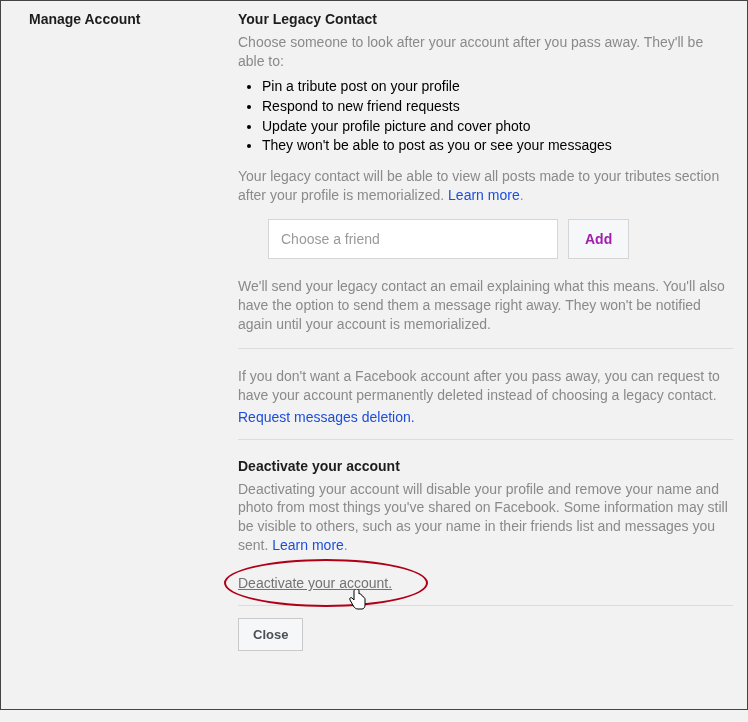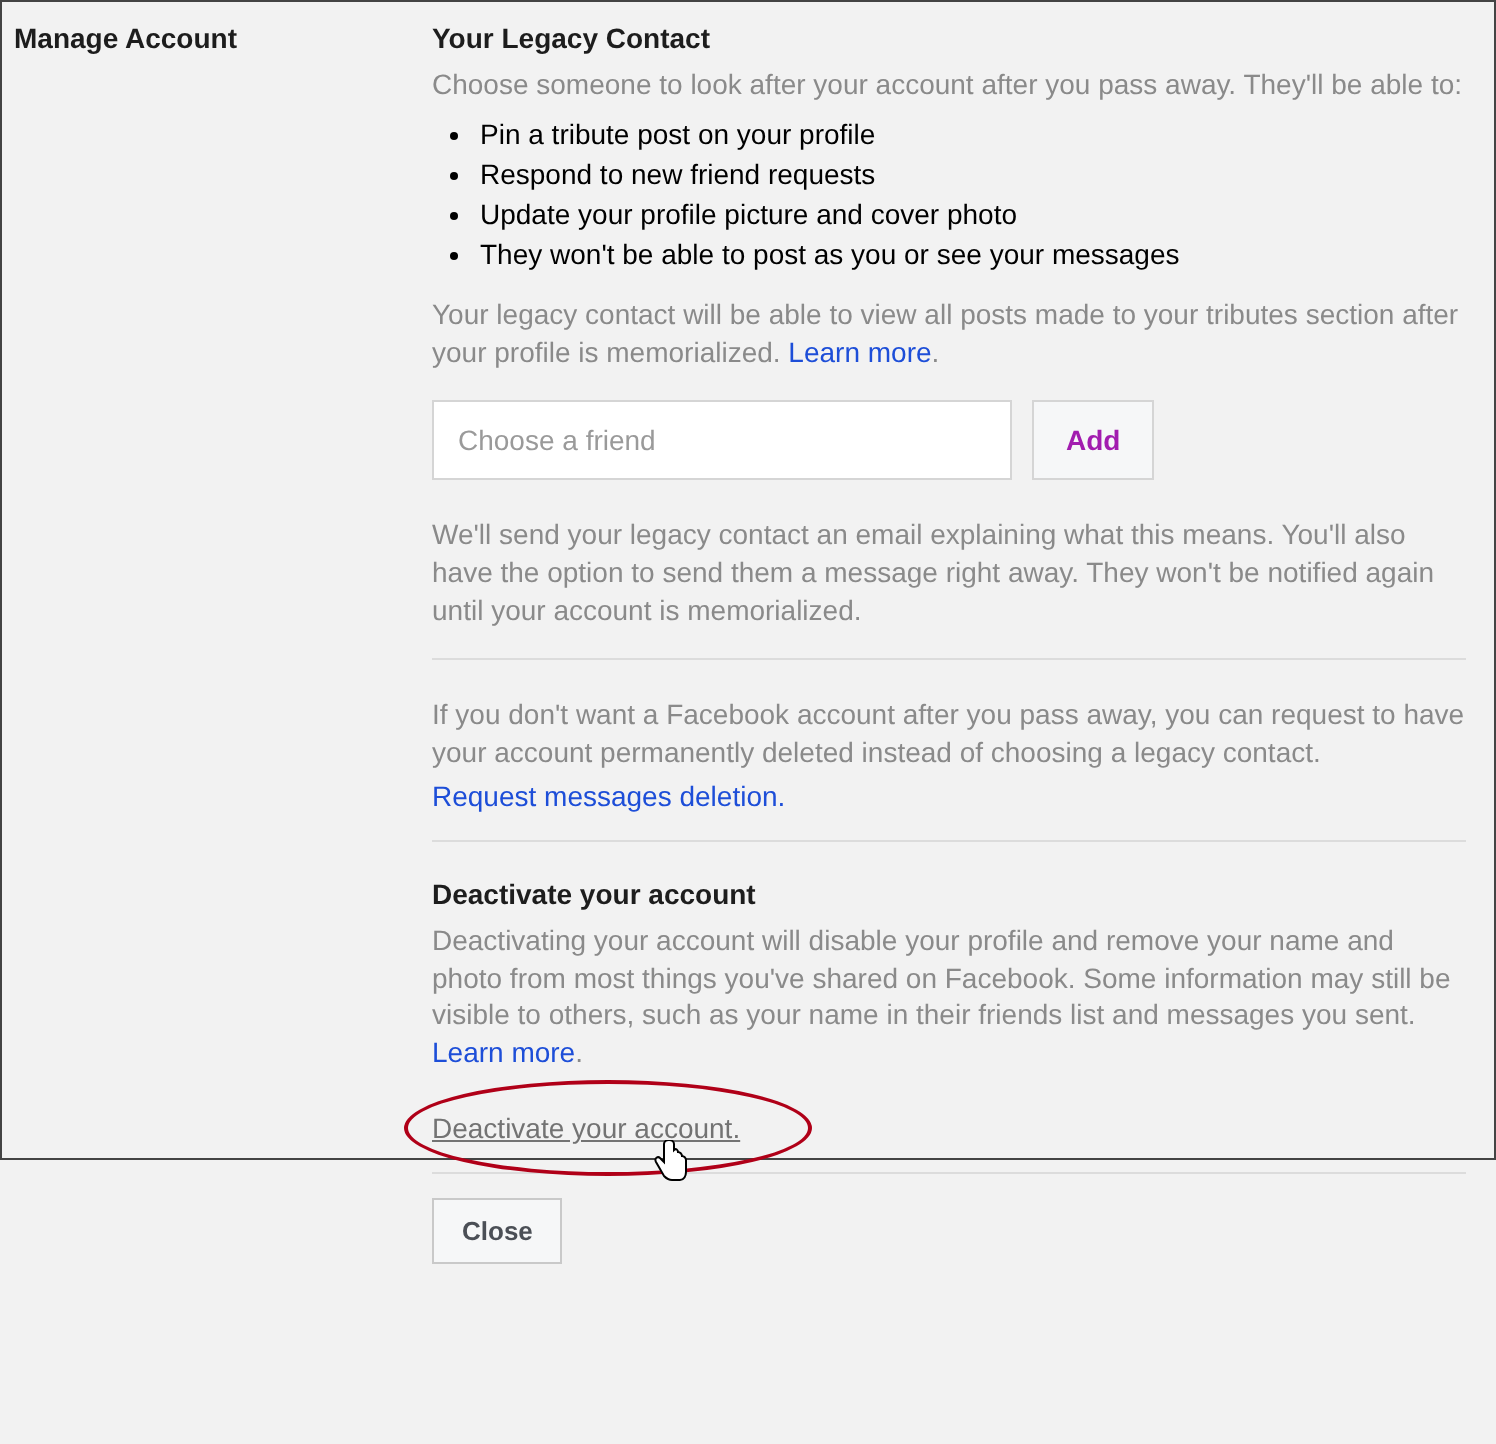--- a/index.html
+++ b/index.html
@@ -7,23 +7,24 @@
       font-family: Helvetica, Arial, sans-serif;
       font-size: 14px;
       background: #f2f2f2;
       width: 748px;
       height: 722px;
       overflow: hidden;
     }
     .container {
       border: 1px solid #444;
       width: 748px;
-      height: 580px;
+      height: 710px;
       background: #f2f2f2;
       display: flex;
+      padding-left: 22px;
     }
     .left-col {
       width: 215px;
       padding: 10px 0 10px 6px;
     }
     .left-col .heading {
       font-weight: bold;
       color: #1d1d1d;
       font-size: 14px;
     }
@@ -71,20 +72,21 @@
       margin: 4px 0 18px 0;
     }
     .friend-input {
       width: 290px;
       height: 40px;
       border: 1px solid #d5d5d5;
       background: #fff;
       padding: 0 12px;
       font-size: 14px;
       color: #000000;
+      margin-left: 30px;
     }
     .friend-input::placeholder { color: #9a9a9a; }
     .add-btn {
       height: 40px;
       padding: 0 16px;
       border: 1px solid #d5d5d5;
       background: #f6f7f8;
       color: #a21caf;
       font-weight: bold;
       font-size: 14px;

